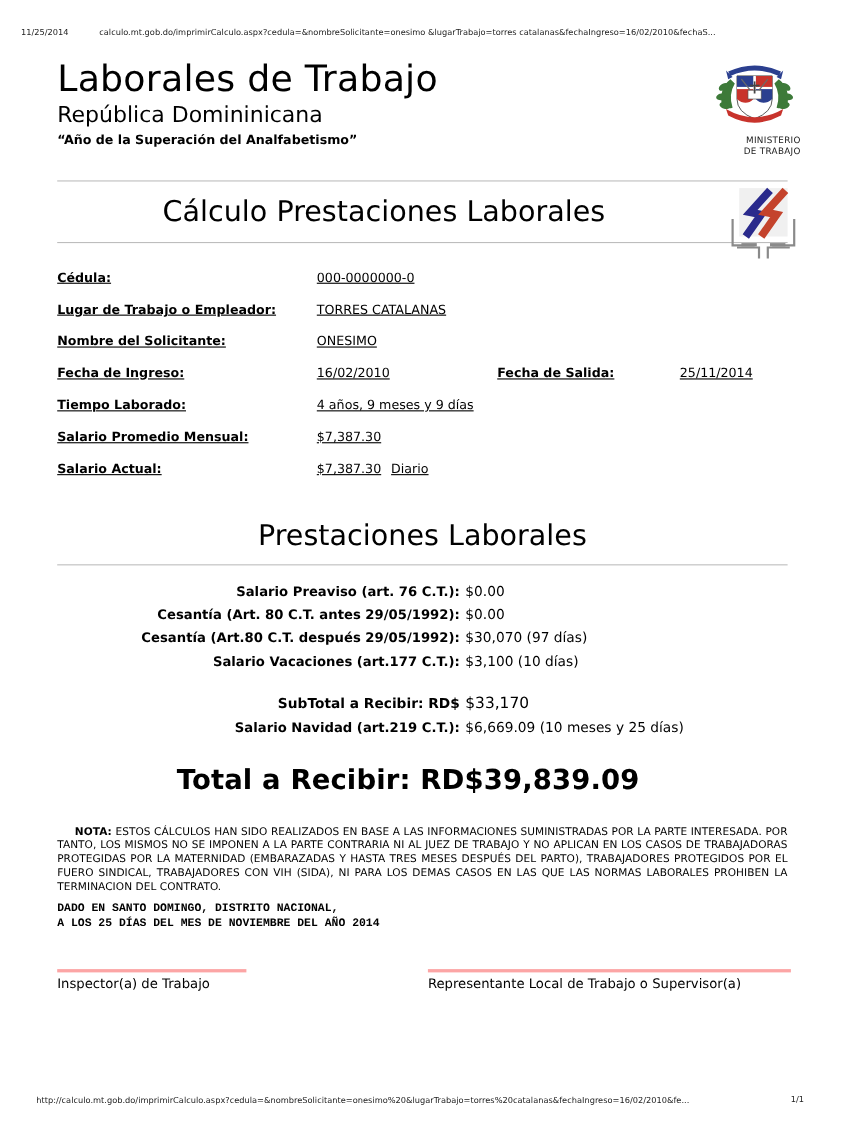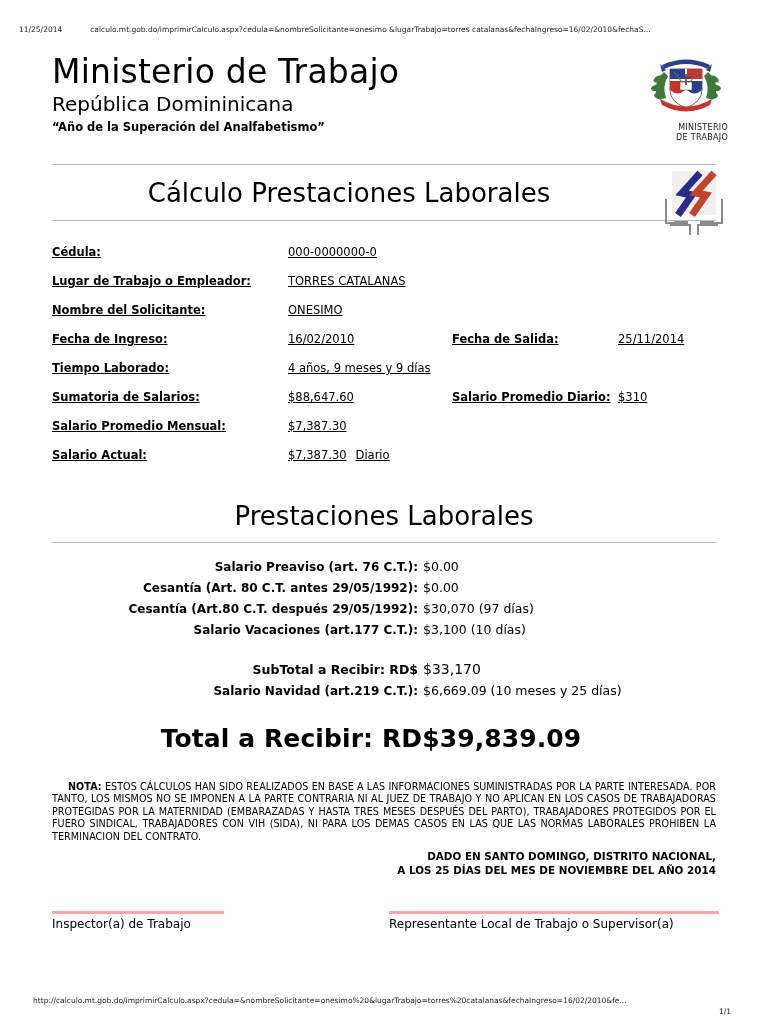--- a/index.html
+++ b/index.html
@@ -55,21 +55,21 @@
   }
   .print-footer .pf-url {
     margin-left: 33px;
     overflow: hidden;
     text-overflow: ellipsis;
     max-width: 640px;
   }
   .print-footer .pf-page {
     position: absolute;
     right: 33px;
-    top: 12px;
+    top: 0;
     line-height: 14px;
   }
 
   
   .page {
     position: absolute;
     top: 48px;
     left: 52px;
     width: 664px;
   }
@@ -243,25 +243,26 @@
     font-size: 9.6px;
     line-height: 12.4px;
     text-align: justify;
     text-justify: inter-word;
     letter-spacing: 0.05px;
   }
   .nota b { font-weight: bold; }
   .nota-indent { display: inline-block; width: 16px; }
 
   .dado {
-    text-align: right;
+    text-align: left;
     font-size: 10.4px;
     font-weight: bold;
     line-height: 13.5px;
     margin-top: 7px;
+    font-family: Liberation Mono, monospace;
   }
 
   
   .signatures {
     position: relative;
     margin-top: 34px;
     height: 30px;
   }
   .sig {
     position: absolute;
@@ -279,21 +280,21 @@
 <body>
 
 <div class="print-header">
   <span class="ph-date">11/25/2014</span>
   <span class="ph-url">calculo.mt.gob.do/imprimirCalculo.aspx?cedula=&amp;nombreSolicitante=onesimo &amp;lugarTrabajo=torres catalanas&amp;fechaIngreso=16/02/2010&amp;fechaS...</span>
 </div>
 
 <div class="page">
 
   <div class="masthead">
-    <h1 class="org-title">Ministerio de Trabajo</h1>
+    <h1 class="org-title">Laborales de Trabajo</h1>
     <div class="org-sub">República Domininicana</div>
     <div class="org-slogan">“Año de la Superación del Analfabetismo”</div>
 
     <div class="seal">
       <span>
         <svg width="76" height="66" viewBox="0 0 76 66" xmlns="http://www.w3.org/2000/svg">
 
           <path d="M14 13 Q38 2 62 13 L60 17 Q38 7 16 17 Z" fill="#2b3f8f"></path>
           <path d="M12 12 L18 18 L14 20 Z" fill="#2b3f8f"></path>
           <path d="M64 12 L58 18 L62 20 Z" fill="#2b3f8f"></path>
@@ -372,26 +373,20 @@
       <span class="f-value">16/02/2010</span>
       <span class="f-label2">Fecha de Salida:</span>
       <span class="f-value2">25/11/2014</span>
     </div>
 
     <div class="field-row">
       <span class="f-label">Tiempo Laborado:</span>
       <span class="f-value">4 años, 9 meses y 9 días</span>
     </div>
 
-    <div class="field-row">
-      <span class="f-label">Sumatoria de Salarios:</span>
-      <span class="f-value">$88,647.60</span>
-      <span class="f-label2">Salario Promedio Diario:</span>
-      <span class="f-value2">$310</span>
-    </div>
 
     <div class="field-row">
       <span class="f-label">Salario Promedio Mensual:</span>
       <span class="f-value">$7,387.30</span>
     </div>
 
     <div class="field-row">
       <span class="f-label">Salario Actual:</span>
       <span style="font-size:11.5px;">$7,387.30</span>
       <span class="f-suffix">Diario</span>

